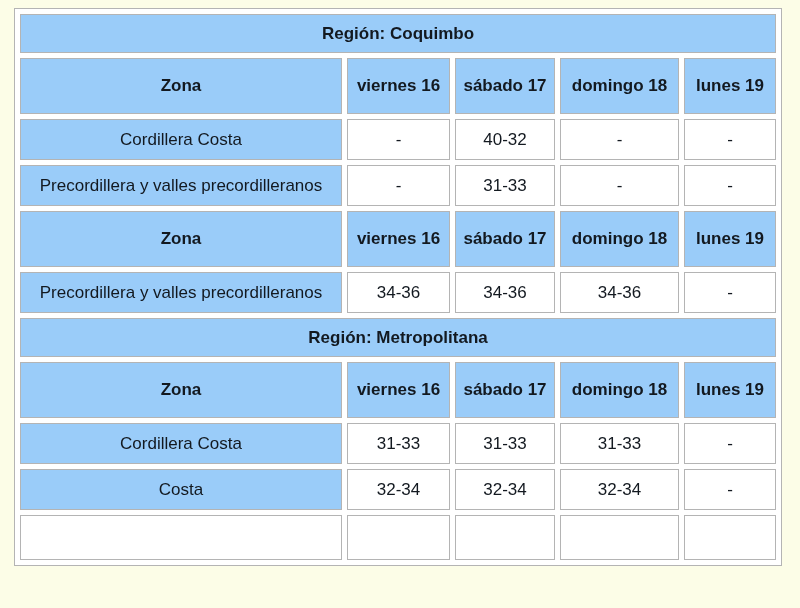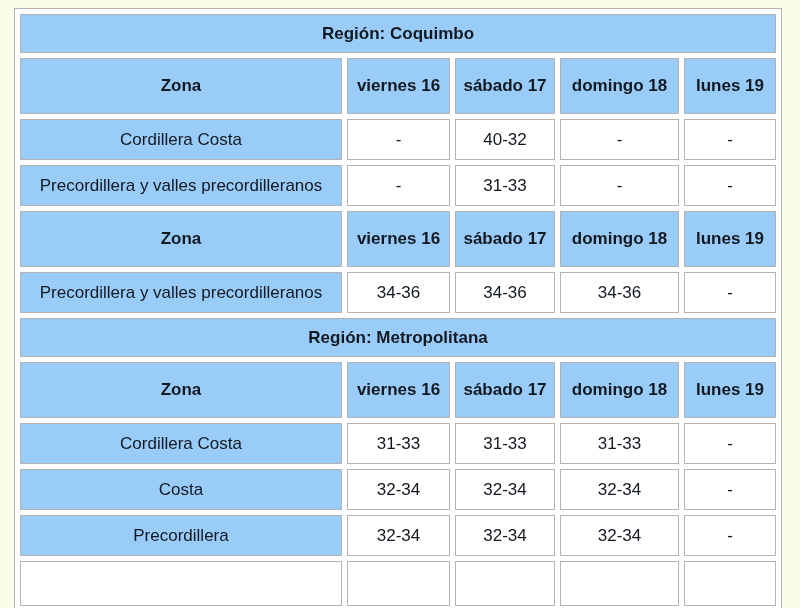--- a/index.html
+++ b/index.html
@@ -131,27 +131,20 @@
           <td>31-33</td>
           <td class="dash">-</td>
         </tr>
         <tr class="data-row">
           <td class="blue">Costa</td>
           <td>32-34</td>
           <td>32-34</td>
           <td>32-34</td>
           <td class="dash">-</td>
         </tr>
-        <tr class="data-row">
-          <td class="blue">Precordillera</td>
-          <td>32-34</td>
-          <td>32-34</td>
-          <td>32-34</td>
-          <td class="dash">-</td>
-        </tr>
         <tr class="cutoff-row">
           <td></td>
           <td></td>
           <td></td>
           <td></td>
           <td></td>
         </tr>
       </tbody>
   </table>
 </div>

